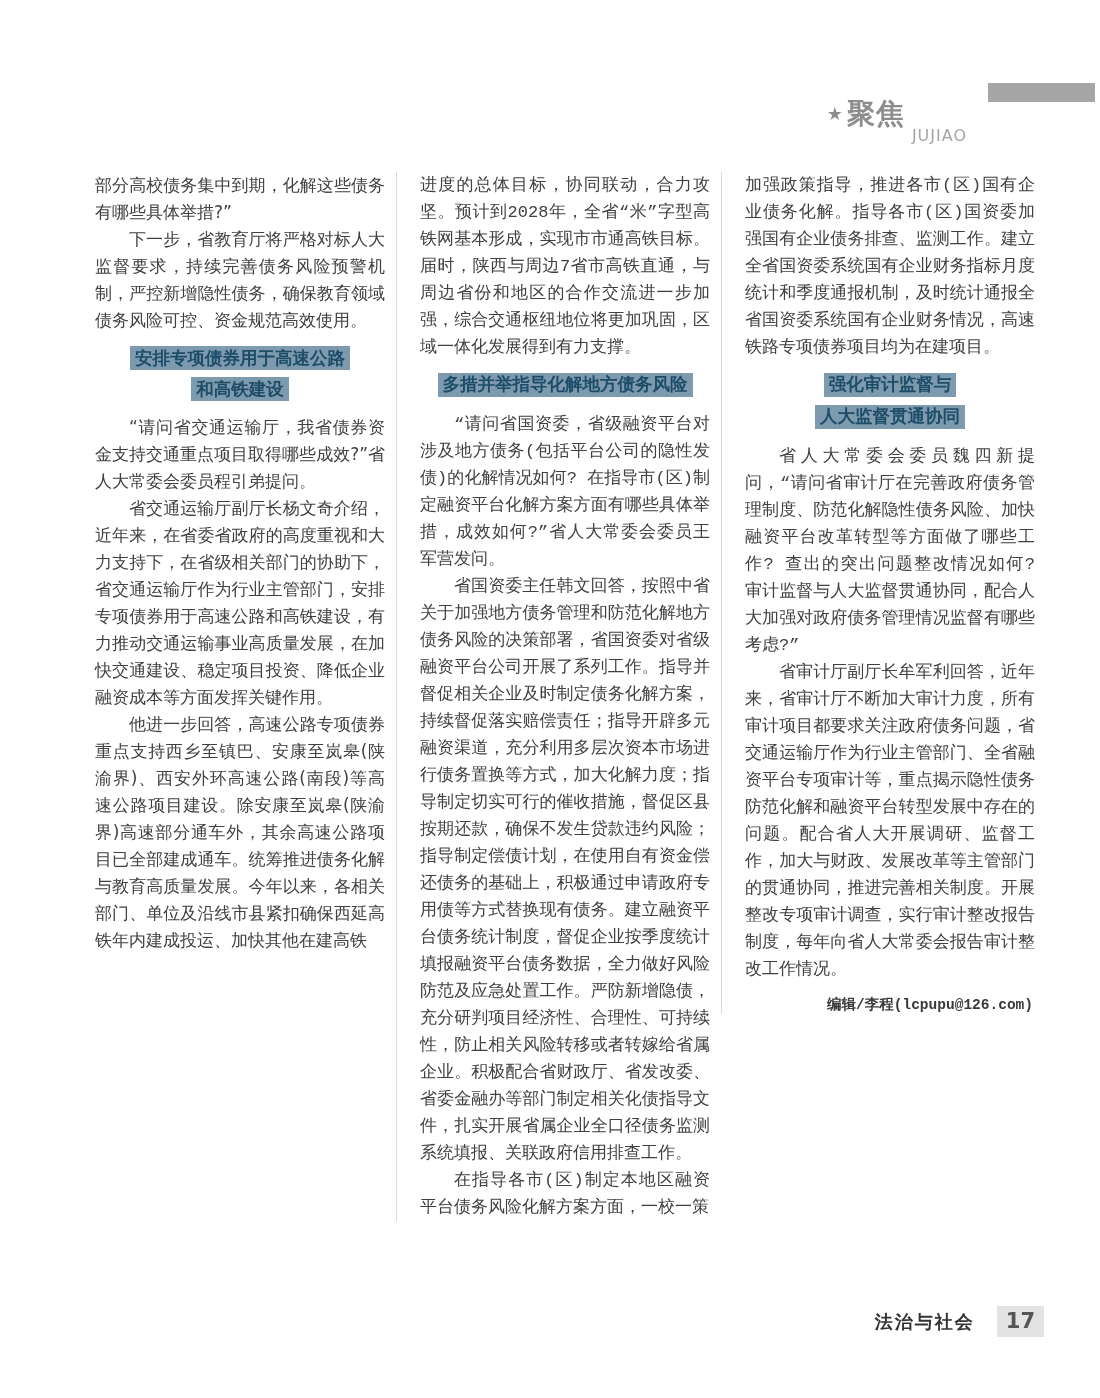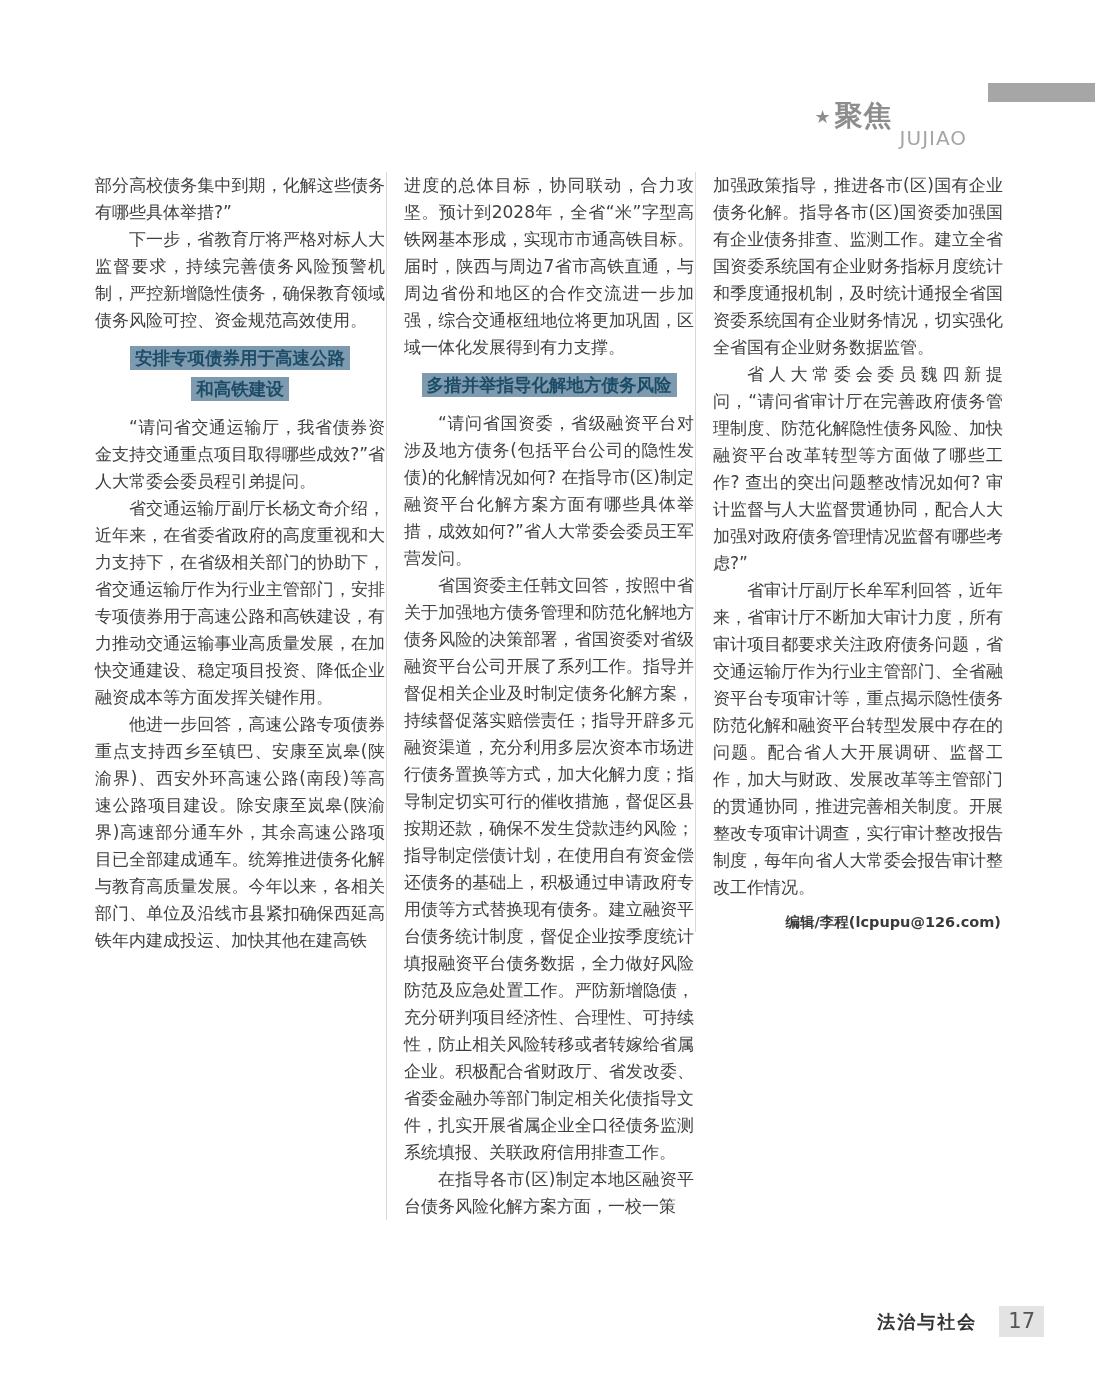--- a/index.html
+++ b/index.html
@@ -16,45 +16,45 @@
   .page{
     position:relative;width:1100px;height:1398px;background:#ffffff;
     font-family:"DejaVu Sans","Liberation Sans",sans-serif;
     overflow:hidden;
   }
   
   .header{position:absolute;top:82px;left:0;right:0;height:24px;}
   .header-inner{position:absolute;right:133px;top:0;display:flex;align-items:center;}
   .header .star{font-size:18px;color:var(--header-gray);margin-right:4px;}
   .header .zh{font-size:28px;font-weight:bold;color:var(--header-gray);letter-spacing:1px;}
-  .header .en{font-size:20px;color:var(--header-en-gray);margin-left:7px;letter-spacing:1px;margin-top:44px;}
+  .header .en{font-size:16px;color:var(--header-en-gray);margin-left:7px;letter-spacing:1px;margin-top:44px;}
   .header-bar{position:absolute;right:5px;top:1px;width:107px;height:19px;background:var(--bar-gray);}
   
   .content{position:absolute;left:95px;top:172px;width:916px;display:flex;align-items:flex-start;}
   .col{width:290px;flex:0 0 290px;}
-  .col.divided{margin-left:1px;padding-left:17px;border-left:1px solid var(--divider);}
+  .col.divided{margin-left:11px;padding-left:23px;border-left:1px solid var(--divider);font-family:Liberation Mono, monospace;}
   .col p{
     margin:0;font-size:17px;line-height:27px;color:var(--body-text);
     text-align:justify;word-break:break-all;
   }
   .col p.indent{text-indent:2em;}
   .sec-head{text-align:center;margin:9px 0 9px;line-height:31px;}
   .sec-head .hl{
     background:var(--heading-bg);color:var(--heading-text);
     font-weight:bold;font-size:17.5px;padding:2px 5px;
   }
   .editor{
     margin:12px 2px 0 0;text-align:right;font-size:14.5px;font-weight:bold;color:#3a3a3a;
   }
   
   .footer{position:absolute;top:1306px;right:56px;display:flex;align-items:center;}
   .footer .journal{font-size:18px;font-weight:bold;color:#333333;letter-spacing:2px;text-align:right;}
   .footer .pagenum{
     margin-left:22px;background:var(--pagenum-bg);color:#555555;
-    font-size:21px;padding:3px 9px;line-height:1.2;
+    font-size:21px;padding:3px 9px;line-height:1.2;font-weight:bold;
   }
 </style>
 </head>
 <body>
 
 <div class="page">
 
   <div class="header">
     <div class="header-inner">
       <span class="star">★</span>
@@ -82,21 +82,25 @@
       <p>进度的总体目标，协同联动，合力攻坚。预计到2028年，全省“米”字型高铁网基本形成，实现市市通高铁目标。届时，陕西与周边7省市高铁直通，与周边省份和地区的合作交流进一步加强，综合交通枢纽地位将更加巩固，区域一体化发展得到有力支撑。</p>
       <div class="sec-head">
         <span class="hl">多措并举指导化解地方债务风险</span>
       </div>
       <p class="indent">“请问省国资委，省级融资平台对涉及地方债务(包括平台公司的隐性发债)的化解情况如何? 在指导市(区)制定融资平台化解方案方面有哪些具体举措，成效如何?”省人大常委会委员王军营发问。</p>
       <p class="indent">省国资委主任韩文回答，按照中省关于加强地方债务管理和防范化解地方债务风险的决策部署，省国资委对省级融资平台公司开展了系列工作。指导并督促相关企业及时制定债务化解方案，持续督促落实赔偿责任；指导开辟多元融资渠道，充分利用多层次资本市场进行债务置换等方式，加大化解力度；指导制定切实可行的催收措施，督促区县按期还款，确保不发生贷款违约风险；指导制定偿债计划，在使用自有资金偿还债务的基础上，积极通过申请政府专用债等方式替换现有债务。建立融资平台债务统计制度，督促企业按季度统计填报融资平台债务数据，全力做好风险防范及应急处置工作。严防新增隐债，充分研判项目经济性、合理性、可持续性，防止相关风险转移或者转嫁给省属企业。积极配合省财政厅、省发改委、省委金融办等部门制定相关化债指导文件，扎实开展省属企业全口径债务监测系统填报、关联政府信用排查工作。</p>
       <p class="indent">在指导各市(区)制定本地区融资平台债务风险化解方案方面，一校一策</p>
     </div>
 
     <div class="col divided">
-      <p>加强政策指导，推进各市(区)国有企业债务化解。指导各市(区)国资委加强国有企业债务排查、监测工作。建立全省国资委系统国有企业财务指标月度统计和季度通报机制，及时统计通报全省国资委系统国有企业财务情况，切实强化全省国有企业财务数据监管。</p>
+      <p>加强政策指导，推进各市(区)国有企业债务化解。指导各市(区)国资委加强国有企业债务排查、监测工作。建立全省国资委系统国有企业财务指标月度统计和季度通报机制，及时统计通报全省国资委系统国有企业财务情况，高速铁路专项债券项目均为在建项目。</p>
+      <div class="sec-head">
+        <span class="hl">强化审计监督与</span><br>
+        <span class="hl">人大监督贯通协同</span>
+      </div>
       <p class="indent">省人大常委会委员魏四新提问，“请问省审计厅在完善政府债务管理制度、防范化解隐性债务风险、加快融资平台改革转型等方面做了哪些工作? 查出的突出问题整改情况如何? 审计监督与人大监督贯通协同，配合人大加强对政府债务管理情况监督有哪些考虑?”</p>
       <p class="indent">省审计厅副厅长牟军利回答，近年来，省审计厅不断加大审计力度，所有审计项目都要求关注政府债务问题，省交通运输厅作为行业主管部门、全省融资平台专项审计等，重点揭示隐性债务防范化解和融资平台转型发展中存在的问题。配合省人大开展调研、监督工作，加大与财政、发展改革等主管部门的贯通协同，推进完善相关制度。开展整改专项审计调查，实行审计整改报告制度，每年向省人大常委会报告审计整改工作情况。</p>
       <div class="editor">编辑/李程(lcpupu@126.com)</div>
     </div>
 
   </div>
 
   <div class="footer">
     <span class="journal">法治与社会</span>
     <span class="pagenum">17</span>

